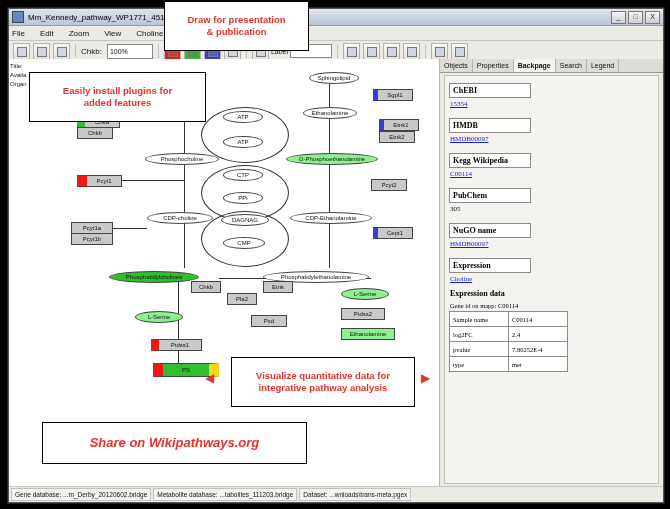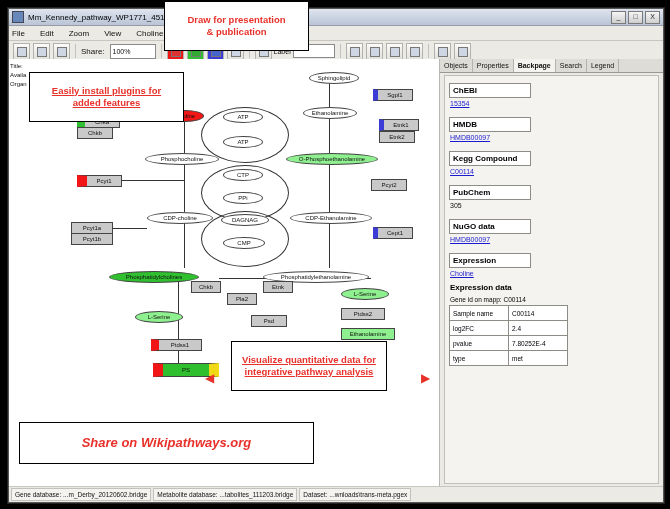--- a/index.html
+++ b/index.html
@@ -45,21 +45,21 @@
   .lightgreen{background:#8ff08f;}
   .white{background:#fff;}
   .conn{position:absolute;background:#333;}
   .vline{width:1px;}
   .hline{height:1px;}
   .ellipse{position:absolute;border:1px solid #333;border-radius:50%;}
   
   .tabs{display:flex;height:13px;font-size:7px;border-bottom:1px solid #9a9894;background:#dedcd6;}
   .tab{padding:0 4px;line-height:13px;border-right:1px solid #b5b3ad;color:#111;}
   .tab.active{background:#f4f3ef;font-weight:bold;}
-  .sp-inner{position:absolute;left:4px;right:4px;top:16px;bottom:2px;background:#f4f3ef;border:1px solid #c0beb8;overflow:hidden;padding:3px 4px;}
+  .sp-inner{position:absolute;left:4px;right:4px;top:16px;bottom:2px;background:#f4f3ef;border:1px solid #c0beb8;overflow:hidden;padding:3px 4px;font-family:Liberation Serif, serif;}
   .dbbox{border:1px solid #8e8c86;background:#fff;font-size:8px;font-weight:bold;padding:2px 3px;margin-bottom:2px;display:inline-block;min-width:74px;}
   .dblink{color:#1a1ad0;text-decoration:underline;font-size:7px;margin:0 0 6px 1px;display:block;}
   .dbplain{color:#111;font-size:7px;margin:0 0 6px 1px;display:block;}
   .exphdr{font-size:8px;font-weight:bold;margin:4px 0 4px 1px;}
   .geneid{font-size:6.5px;margin:0 0 2px 1px;}
   table.exp{border-collapse:collapse;font-size:6.5px;}
   table.exp td{border:1px solid #8e8c86;background:#fff;padding:2px 3px;height:10px;}
   table.exp td.k{width:52px;}
   table.exp td.v{width:52px;}
   
@@ -92,21 +92,21 @@
     <span>View</span>
     <span>Choline</span>
     <span>File</span>
   </div>
 
   <div class="toolbar">
     <span class="tbtn sq"></span>
     <span class="tbtn sq"></span>
     <span class="tbtn sq"></span>
     <span class="sep"></span>
-    <span class="zoomlabel">Share:</span>
+    <span class="zoomlabel">Chkb:</span>
     <span class="zoombox">100%</span>
     <span class="sep"></span>
     <span class="tbtn sq red"></span>
     <span class="tbtn sq green"></span>
     <span class="tbtn sq blue"></span>
     <span class="tbtn sq"></span>
     <span class="sep"></span>
     <span class="labelbox">
       <span class="tbtn sq"></span>
       <span>Label</span>
@@ -201,27 +201,27 @@
         <span class="tab">Legend</span>
       </div>
 
       <div class="sp-inner">
         <div class="dbbox">ChEBI</div>
         <a class="dblink" href="#">15354</a>
 
         <div class="dbbox">HMDB</div>
         <a class="dblink" href="#">HMDB00097</a>
 
-        <div class="dbbox">Kegg Compound</div>
+        <div class="dbbox">Kegg Wikipedia</div>
         <a class="dblink" href="#">C00114</a>
 
         <div class="dbbox">PubChem</div>
         <span class="dbplain">305</span>
 
-        <div class="dbbox">NuGO data</div>
+        <div class="dbbox">NuGO name</div>
         <a class="dblink" href="#">HMDB00097</a>
 
         <div class="dbbox">Expression</div>
         <a class="dblink" href="#">Choline</a>
 
         <div class="exphdr">Expression data</div>
         <div class="geneid">Gene id on mapp: C00114</div>
 
         <table class="exp">
           <tbody>
@@ -248,21 +248,21 @@
   </div>
 
   <div class="statusbar">
     <span class="cell">Gene database: ...m_Derby_20120602.bridge</span>
     <span class="cell">Metabolite database: ...tabolites_111203.bridge</span>
     <span class="cell">Dataset: ...wnloads\trans-meta.pgex</span>
   </div>
 
   <div class="callout" style="left:155px;top:-8px;width:145px;white-space:pre-line;">Draw for presentation
 &amp; publication</div>
-  <div class="callout" style="left:20px;top:63px;width:155px;white-space:pre-line;text-decoration:underline;">Easily install plugins for
+  <div class="callout" style="left:20px;top:63px;width:177px;white-space:pre-line;">Easily install plugins for
 added features</div>
-  <div class="callout" style="left:222px;top:332px;width:156px;white-space:pre-line;text-decoration:underline;">Visualize quantitative data  for
+  <div class="callout" style="left:222px;top:348px;width:184px;white-space:pre-line;">Visualize quantitative data  for
 integrative pathway analysis</div>
-  <div class="callout big" style="left:10px;top:413px;width:295px;">Share on Wikipathways.org</div>
+  <div class="callout big" style="left:33px;top:413px;width:265px;">Share on Wikipathways.org</div>
   <div class="arrowmark" style="left:196px;top:362px;">◀</div>
   <div class="arrowmark" style="left:412px;top:362px;">▶</div>
 
 </div>
 
 </body></html>

